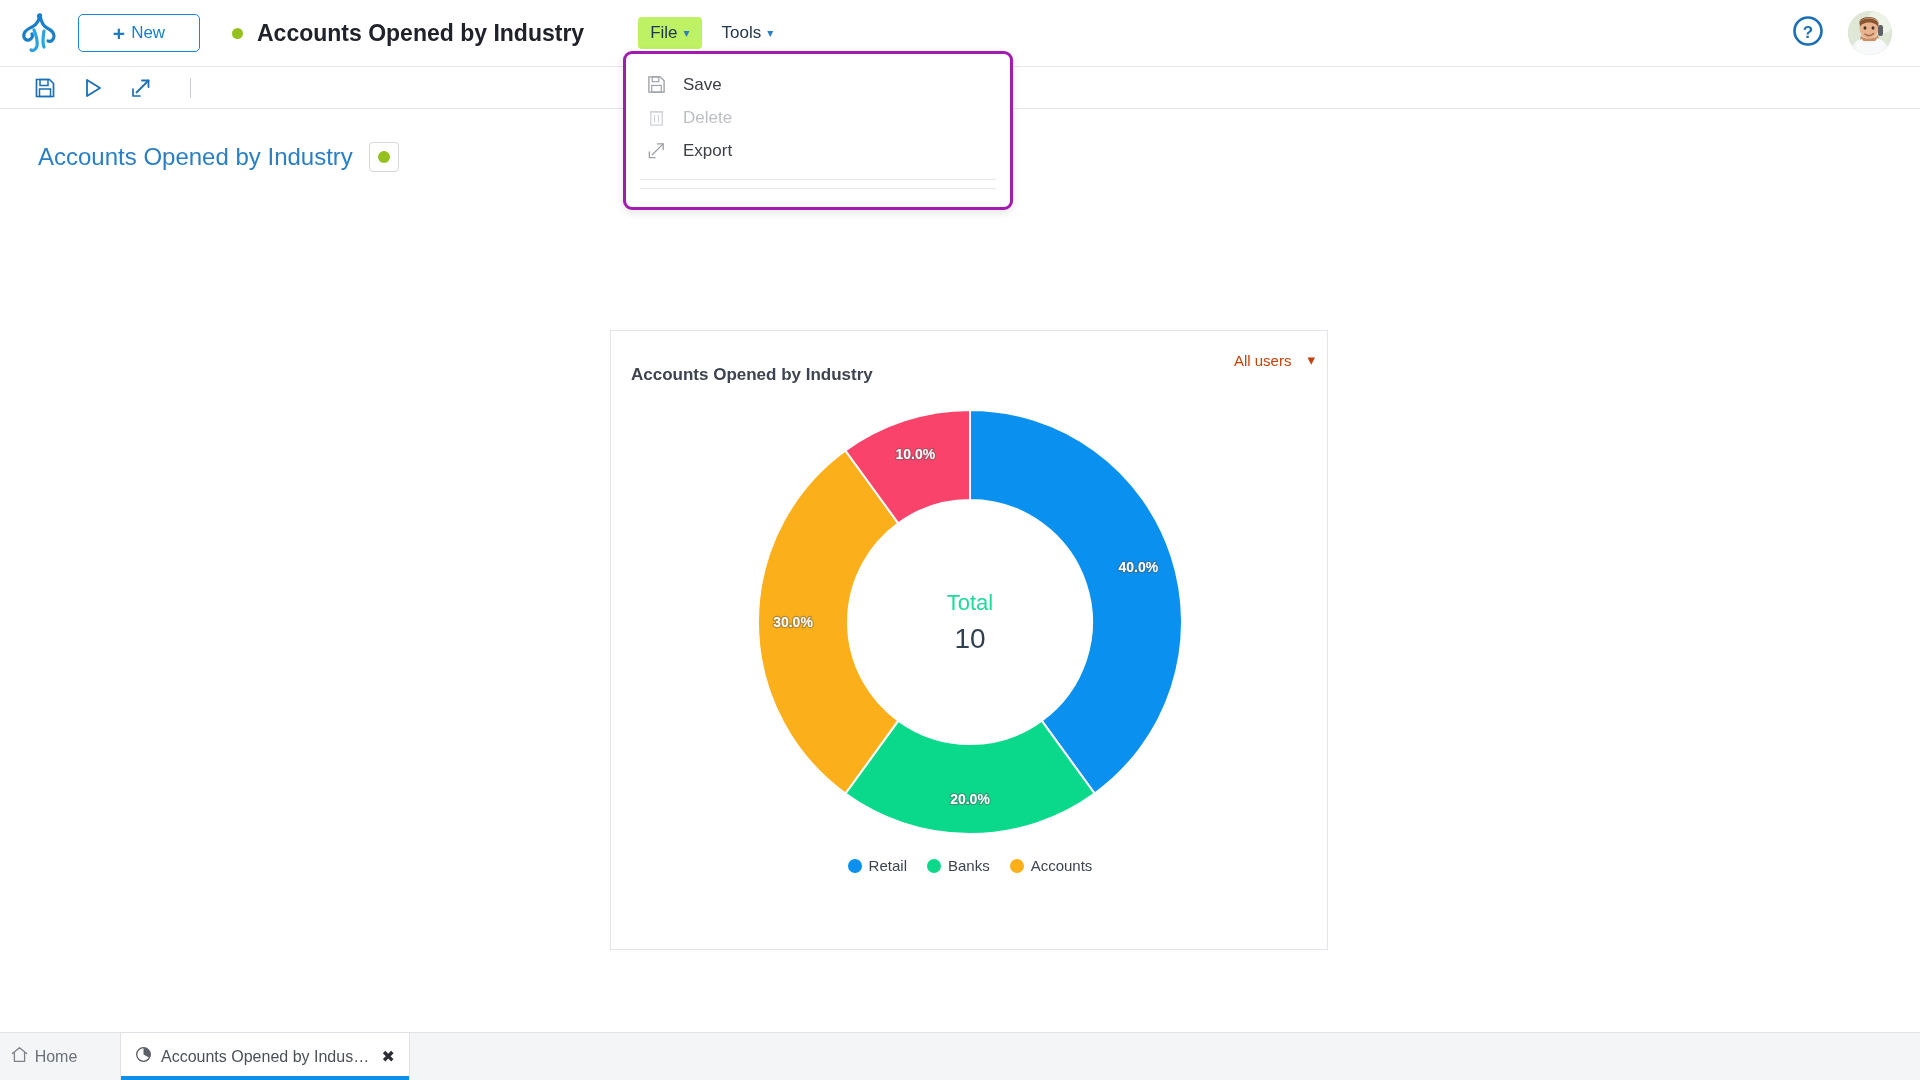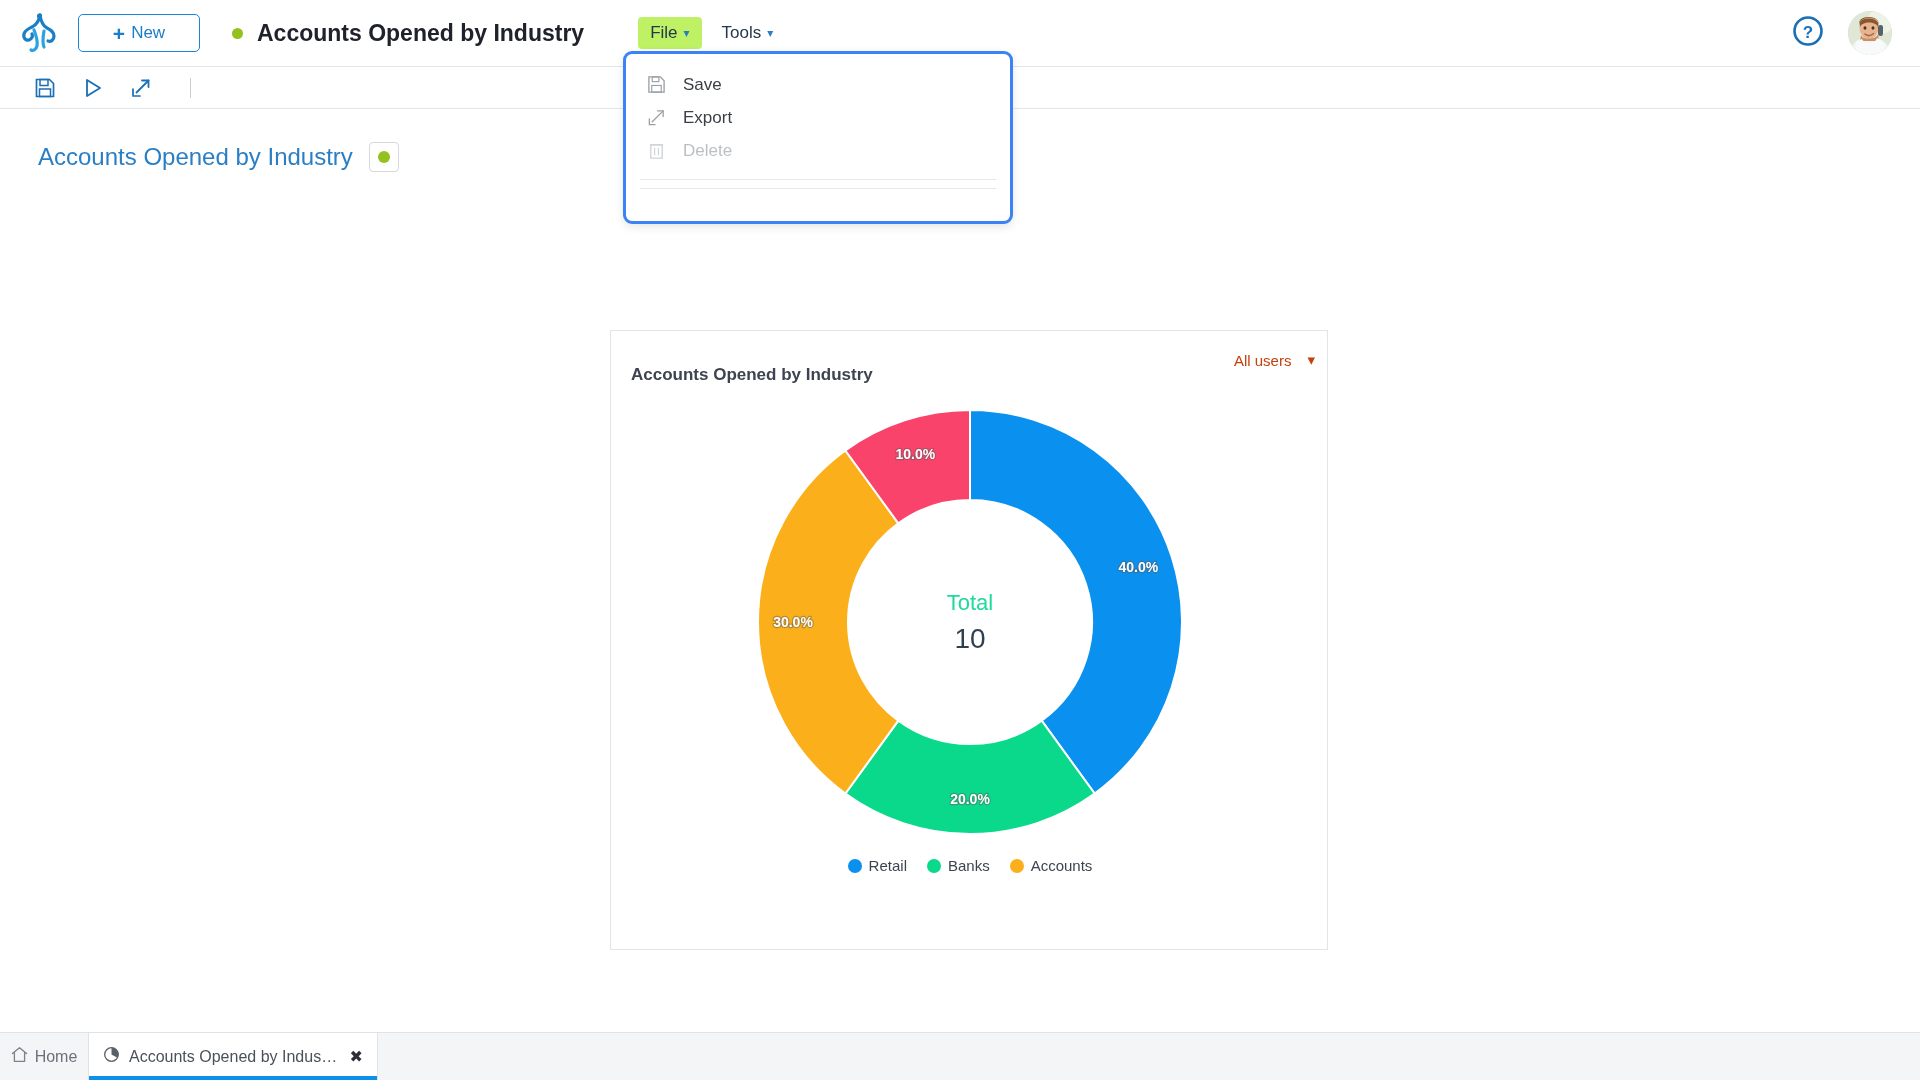--- a/index.html
+++ b/index.html
@@ -80,23 +80,23 @@
   .title-badge {
     width: 30px; height: 30px; border: 1px solid #d4d9de; border-radius: 4px;
     display: flex; align-items: center; justify-content: center; cursor: pointer;
   }
   .title-badge i { width: 12px; height: 12px; border-radius: 50%; background: #95c11f; display: block; }
 
   
   .dropdown {
     position: absolute; left: 623px; top: 51px; width: 390px;
     background: #ffffff;
-    border: 3px solid #3b82f6; border-radius: 9px;
+    border: 3px solid #a21caf; border-radius: 9px;
     box-shadow: 0 3px 10px rgba(0,0,0,0.10);
-    padding: 10px 0 24px 0;
+    padding: 10px 0 10px 0;
     z-index: 40;
   }
   .dd-section { padding: 4px 0; }
   .dd-divider { height: 1px; background: #e6e9ec; margin: 8px 14px; }
   .dd-item {
     height: 33px; display: flex; align-items: center;
     padding-left: 20px; gap: 16px;
     font-size: 17px; color: #3b3f46; cursor: pointer;
   }
   .dd-item.disabled { color: #bcc0c5; cursor: default; }
@@ -136,21 +136,21 @@
     display: flex; align-items: flex-end; justify-content: center; gap: 20px;
     font-size: 15px; color: #3d4450;
   }
   .legend-item { display: flex; align-items: center; gap: 7px; cursor: pointer; }
   .legend-dot { width: 14px; height: 14px; border-radius: 50%; display: block; }
 
   
   .taskbar {
     position: absolute; bottom: 0; left: 0; width: 1920px; height: 48px;
     background: #f4f5f7; border-top: 1px solid #dfe2e6;
-    display: flex; align-items: stretch;
+    display: flex; align-items: stretch; gap: 32px;
   }
   .tb-home {
     width: 88px; display: flex; align-items: center; justify-content: center;
     gap: 7px; font-size: 16px; color: #6b7178; cursor: pointer;
   }
   .tb-tab {
     min-width: 290px; max-width: 290px; background: #ffffff;
     display: flex; align-items: center; gap: 9px;
     padding: 0 14px 0 14px; cursor: pointer; position: relative;
     border-left: 1px solid #dfe2e6; border-right: 1px solid #dfe2e6;
@@ -273,40 +273,40 @@
         <span class="dd-ico">
           <svg width="19" height="19" viewBox="0 0 20 20">
             <path d="M2 2 H14 L18 6 V18 H2 Z" stroke="#9aa0a6" stroke-width="1.4" fill="none"></path>
             <rect x="5.5" y="2" width="7" height="5" stroke="#9aa0a6" stroke-width="1.2" fill="none"></rect>
             <rect x="5" y="11" width="10" height="7" stroke="#9aa0a6" stroke-width="1.2" fill="none"></rect>
           </svg>
         </span>
         <span class="dd-label">Save</span>
       </div>
 
+      <div class="dd-item disabled">
+        <span class="dd-ico">
+          <svg width="19" height="19" viewBox="0 0 20 20">
+            <path d="M4 4 H16 V18 H4 Z" stroke="#cfd3d7" stroke-width="1.4" fill="none"></path>
+            <path d="M3 4 H17" stroke="#cfd3d7" stroke-width="1.4"></path>
+            <path d="M8 7 V15 M12 7 V15" stroke="#cfd3d7" stroke-width="1.2"></path>
+          </svg>
+        </span>
+        <span class="dd-label">Delete</span>
+      </div>
+
       <div class="dd-item">
         <span class="dd-ico">
           <svg width="19" height="19" viewBox="0 0 20 20">
             <path d="M2.5 17.5 L2.5 11.5 M2.5 17.5 L8.5 17.5" stroke="#9aa0a6" stroke-width="1.4" fill="none" stroke-linecap="round"></path>
             <path d="M5.5 14.5 L17 3" stroke="#9aa0a6" stroke-width="1.4" stroke-linecap="round"></path>
             <path d="M11 3 L17 3 L17 9" stroke="#9aa0a6" stroke-width="1.4" fill="none" stroke-linecap="round" stroke-linejoin="round"></path>
           </svg>
         </span>
         <span class="dd-label">Export</span>
-      </div>
-
-      <div class="dd-item disabled">
-        <span class="dd-ico">
-          <svg width="19" height="19" viewBox="0 0 20 20">
-            <path d="M4 4 H16 V18 H4 Z" stroke="#cfd3d7" stroke-width="1.4" fill="none"></path>
-            <path d="M3 4 H17" stroke="#cfd3d7" stroke-width="1.4"></path>
-            <path d="M8 7 V15 M12 7 V15" stroke="#cfd3d7" stroke-width="1.2"></path>
-          </svg>
-        </span>
-        <span class="dd-label">Delete</span>
       </div>
     </div>
 
     <div class="dd-divider"></div>
 
 
     <div class="dd-divider"></div>
 
   </div>
 

